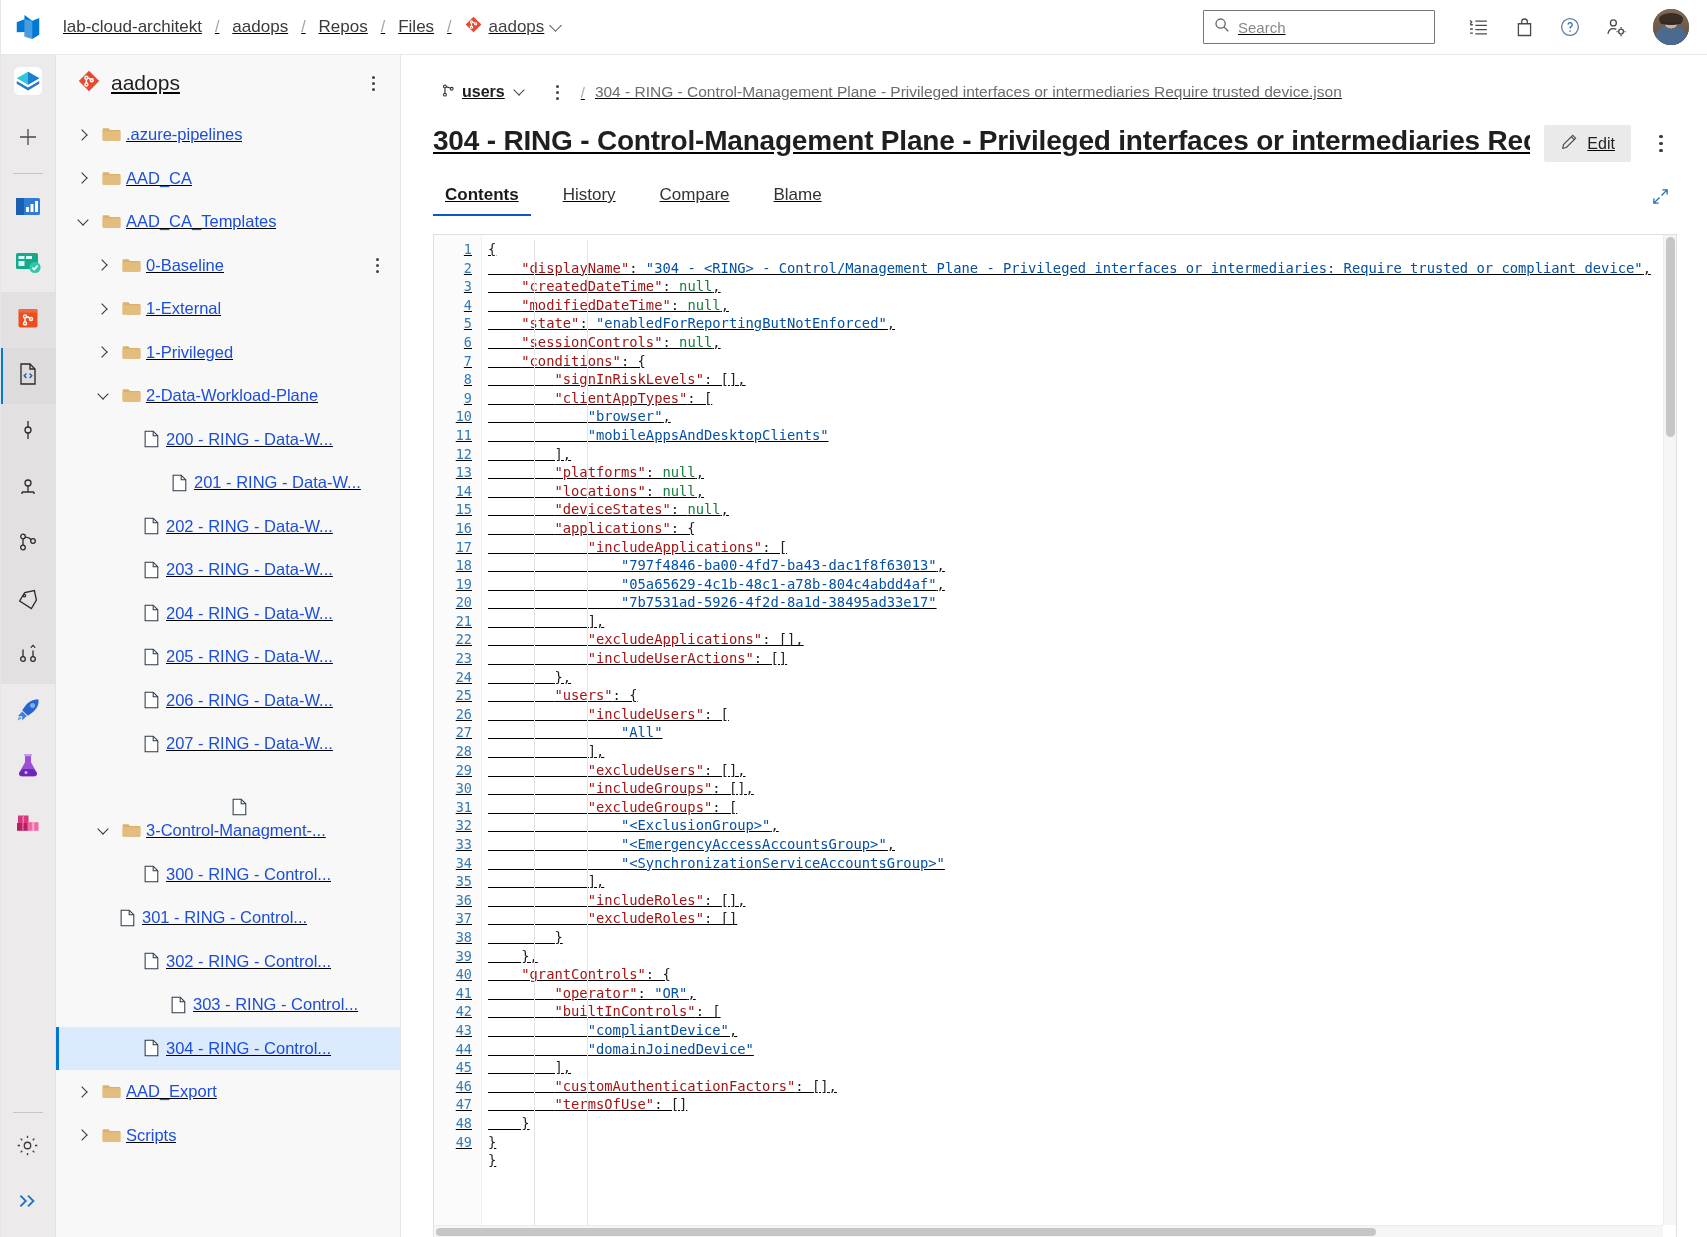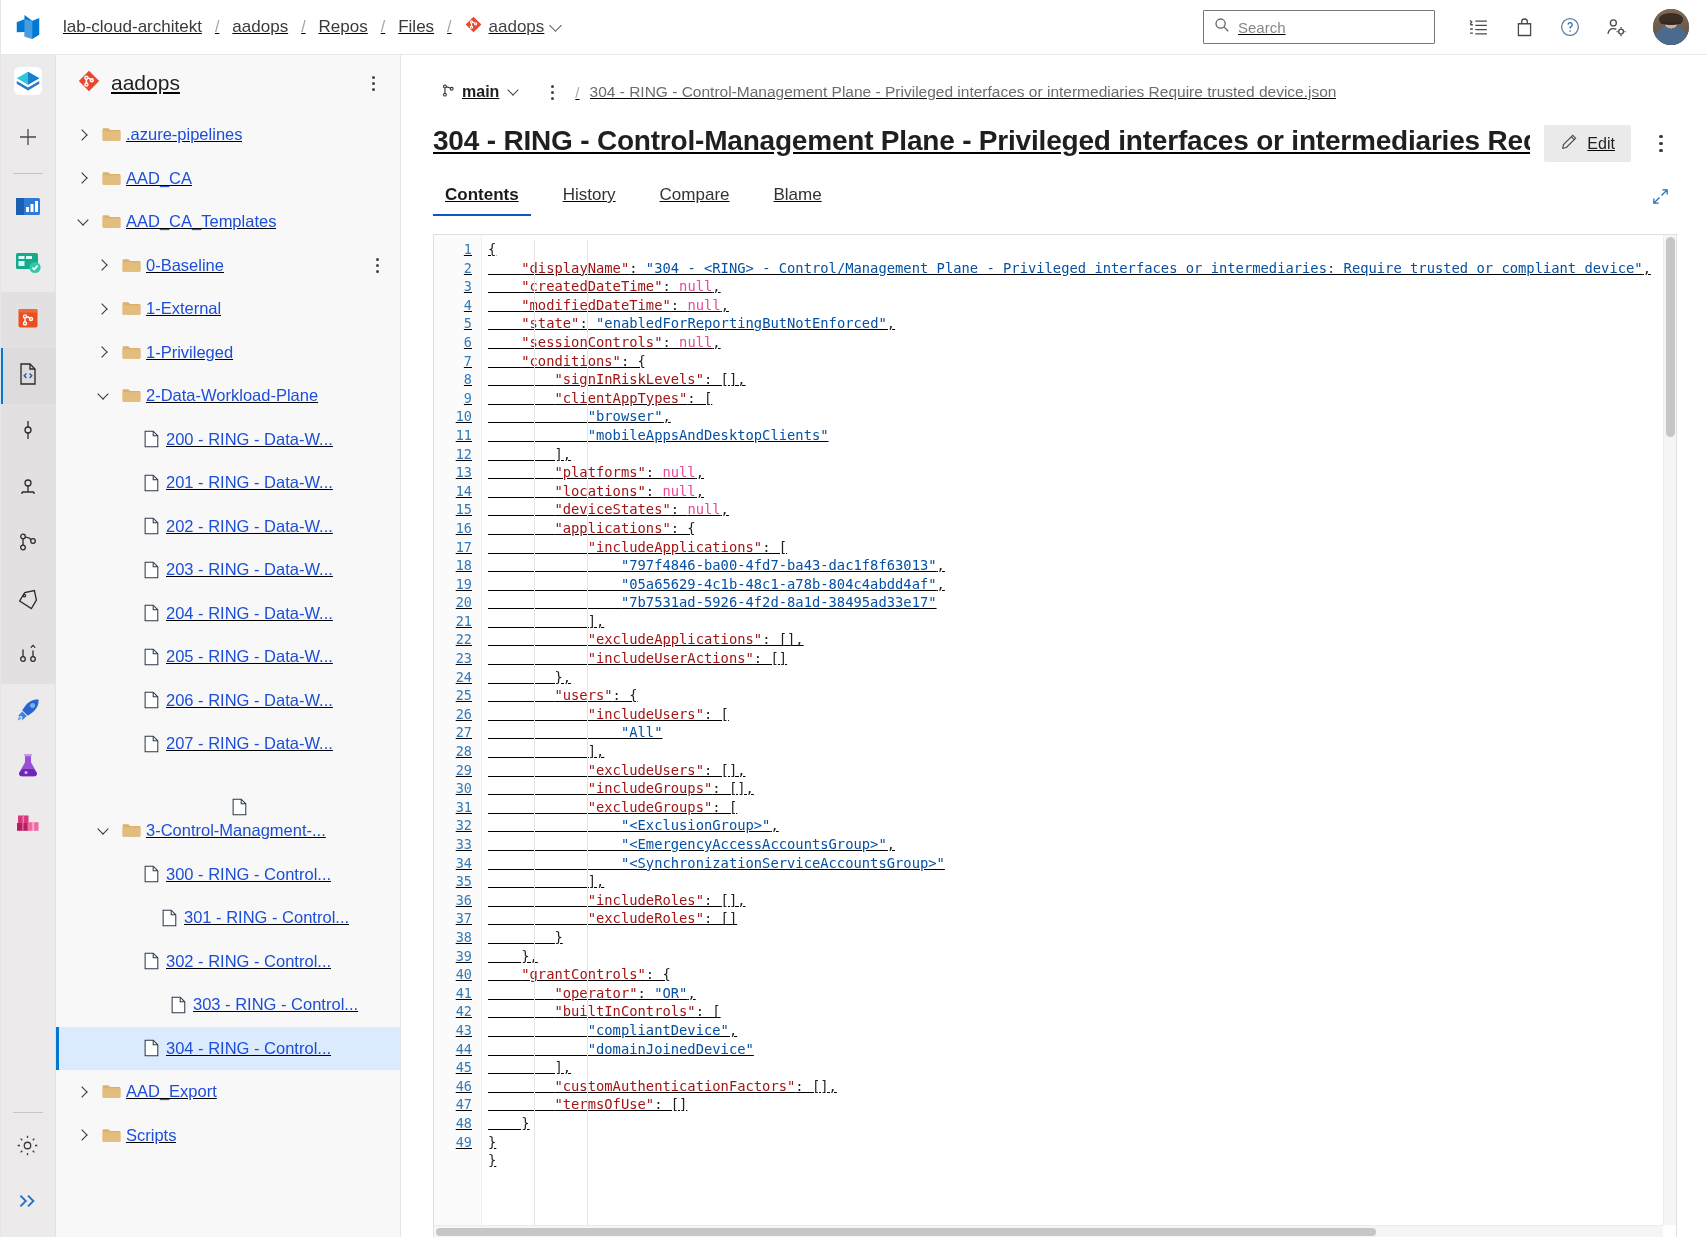--- a/index.html
+++ b/index.html
@@ -134,21 +134,21 @@
   .code-scroll { flex: 1 1 auto; display: flex; overflow: hidden; position: relative; }
   .gutter { flex: 0 0 48px; background: #fbfbfb; border-right: 1px solid #f0f0f0;
     padding-top: 5px; text-align: right; user-select: none; }
   .gutter div { font-family: "DejaVu Sans Mono", monospace; font-size: 13.5px;
     line-height: 18.6px; color: #337ab7; padding-right: 9px; }
   .codelines { flex: 1 1 auto; padding-top: 5px; overflow: hidden; position: relative; }
   .codelines pre { font-family: "DejaVu Sans Mono", monospace; font-size: 13.8px;
     line-height: 18.6px; white-space: pre; color: #1f1f1f; padding-left: 6px; }
   .k { color: #a31515; }          
   .s { color: #0451a5; }          
-  .n { color: #ec4899; }          
+  .n { color: #15803d; }          
   .p { color: #1f1f1f; }          
   .vguide { position: absolute; top: 5px; bottom: 0; width: 1px; background: #e4e4e4; }
 
   
   .vscroll { position: absolute; right: 0; top: 0; bottom: 12px; width: 13px;
     background: #f5f5f5; border-left: 1px solid #ececec; cursor: pointer; }
   .vscroll .thumb { position: absolute; top: 2px; left: 2px; width: 9px; height: 200px;
     background: #c6c6c6; border-radius: 5px; }
   .hscroll { position: absolute; left: 0; right: 13px; bottom: 0; height: 12px;
     background: #f5f5f5; border-top: 1px solid #ececec; cursor: pointer; }
@@ -534,123 +534,123 @@
           <div class="node" style="padding-left: 54px;">
             <span class="twisty"></span>
             <span class="ico">
               <svg width="15" height="18" viewBox="0 0 16 19" fill="none" stroke="#2b3a4a" stroke-width="1.1">
                 <path d="M1.2 1.2h8.6l4.9 4.9v11.7H1.2z" fill="#fff"></path>
                 <path d="M9.8 1.2v4.9h4.9"></path>
               </svg>
             </span>
             <span class="lbl">200 - RING - Data-W...</span>
           </div>
+          <div class="node" style="padding-left: 54px; margin-left: 28px;">
+            <span class="twisty"></span>
+            <span class="ico">
+              <svg width="15" height="18" viewBox="0 0 16 19" fill="none" stroke="#2b3a4a" stroke-width="1.1">
+                <path d="M1.2 1.2h8.6l4.9 4.9v11.7H1.2z" fill="#fff"></path>
+                <path d="M9.8 1.2v4.9h4.9"></path>
+              </svg>
+            </span>
+            <span class="lbl">201 - RING - Data-W...</span>
+          </div>
           <div class="node" style="padding-left: 54px;">
             <span class="twisty"></span>
             <span class="ico">
               <svg width="15" height="18" viewBox="0 0 16 19" fill="none" stroke="#2b3a4a" stroke-width="1.1">
                 <path d="M1.2 1.2h8.6l4.9 4.9v11.7H1.2z" fill="#fff"></path>
                 <path d="M9.8 1.2v4.9h4.9"></path>
               </svg>
             </span>
-            <span class="lbl">201 - RING - Data-W...</span>
+            <span class="lbl">202 - RING - Data-W...</span>
           </div>
           <div class="node" style="padding-left: 54px;">
             <span class="twisty"></span>
             <span class="ico">
               <svg width="15" height="18" viewBox="0 0 16 19" fill="none" stroke="#2b3a4a" stroke-width="1.1">
                 <path d="M1.2 1.2h8.6l4.9 4.9v11.7H1.2z" fill="#fff"></path>
                 <path d="M9.8 1.2v4.9h4.9"></path>
               </svg>
             </span>
-            <span class="lbl">202 - RING - Data-W...</span>
+            <span class="lbl">203 - RING - Data-W...</span>
           </div>
           <div class="node" style="padding-left: 54px;">
             <span class="twisty"></span>
             <span class="ico">
               <svg width="15" height="18" viewBox="0 0 16 19" fill="none" stroke="#2b3a4a" stroke-width="1.1">
                 <path d="M1.2 1.2h8.6l4.9 4.9v11.7H1.2z" fill="#fff"></path>
                 <path d="M9.8 1.2v4.9h4.9"></path>
               </svg>
             </span>
-            <span class="lbl">203 - RING - Data-W...</span>
+            <span class="lbl">204 - RING - Data-W...</span>
           </div>
           <div class="node" style="padding-left: 54px;">
             <span class="twisty"></span>
             <span class="ico">
               <svg width="15" height="18" viewBox="0 0 16 19" fill="none" stroke="#2b3a4a" stroke-width="1.1">
                 <path d="M1.2 1.2h8.6l4.9 4.9v11.7H1.2z" fill="#fff"></path>
                 <path d="M9.8 1.2v4.9h4.9"></path>
               </svg>
             </span>
-            <span class="lbl">204 - RING - Data-W...</span>
+            <span class="lbl">205 - RING - Data-W...</span>
           </div>
           <div class="node" style="padding-left: 54px;">
             <span class="twisty"></span>
             <span class="ico">
               <svg width="15" height="18" viewBox="0 0 16 19" fill="none" stroke="#2b3a4a" stroke-width="1.1">
                 <path d="M1.2 1.2h8.6l4.9 4.9v11.7H1.2z" fill="#fff"></path>
                 <path d="M9.8 1.2v4.9h4.9"></path>
               </svg>
             </span>
-            <span class="lbl">205 - RING - Data-W...</span>
+            <span class="lbl">206 - RING - Data-W...</span>
           </div>
           <div class="node" style="padding-left: 54px;">
             <span class="twisty"></span>
             <span class="ico">
               <svg width="15" height="18" viewBox="0 0 16 19" fill="none" stroke="#2b3a4a" stroke-width="1.1">
                 <path d="M1.2 1.2h8.6l4.9 4.9v11.7H1.2z" fill="#fff"></path>
                 <path d="M9.8 1.2v4.9h4.9"></path>
               </svg>
             </span>
-            <span class="lbl">206 - RING - Data-W...</span>
+            <span class="lbl">207 - RING - Data-W...</span>
+          </div>
+          <div class="node" style="padding-left: 32px; flex-direction: column;">
+            <span class="twisty"></span>
+            <span class="ico">
+              <svg width="15" height="18" viewBox="0 0 16 19" fill="none" stroke="#2b3a4a" stroke-width="1.1">
+                <path d="M1.2 1.2h8.6l4.9 4.9v11.7H1.2z" fill="#fff"></path>
+                <path d="M9.8 1.2v4.9h4.9"></path>
+              </svg>
+            </span>
+            <span class="lbl">208 - RING - Data-W...</span>
+          </div>
+          <div class="node" style="padding-left: 34px;">
+            <span class="twisty">
+              <i class="tw open"></i>
+            </span>
+            <span class="ico">
+              <svg class="folder-svg" width="19" height="15" viewBox="0 0 20 16">
+                <path d="M0.5 2.4a1 1 0 011-1h5.2l1.8 1.9h10a1 1 0 011 1v9.3a1 1 0 01-1 1H1.5a1 1 0 01-1-1z" fill="#dbb06b"></path>
+                <path d="M0.5 4.6h19v8.9a1 1 0 01-1 1H1.5a1 1 0 01-1-1z" fill="#e3bd7e"></path>
+              </svg>
+            </span>
+            <span class="lbl">3-Control-Managment-...</span>
           </div>
           <div class="node" style="padding-left: 54px;">
             <span class="twisty"></span>
             <span class="ico">
               <svg width="15" height="18" viewBox="0 0 16 19" fill="none" stroke="#2b3a4a" stroke-width="1.1">
                 <path d="M1.2 1.2h8.6l4.9 4.9v11.7H1.2z" fill="#fff"></path>
                 <path d="M9.8 1.2v4.9h4.9"></path>
               </svg>
             </span>
-            <span class="lbl">207 - RING - Data-W...</span>
-          </div>
-          <div class="node" style="padding-left: 32px; flex-direction: column;">
-            <span class="twisty"></span>
-            <span class="ico">
-              <svg width="15" height="18" viewBox="0 0 16 19" fill="none" stroke="#2b3a4a" stroke-width="1.1">
-                <path d="M1.2 1.2h8.6l4.9 4.9v11.7H1.2z" fill="#fff"></path>
-                <path d="M9.8 1.2v4.9h4.9"></path>
-              </svg>
-            </span>
-            <span class="lbl">208 - RING - Data-W...</span>
-          </div>
-          <div class="node" style="padding-left: 34px;">
-            <span class="twisty">
-              <i class="tw open"></i>
-            </span>
-            <span class="ico">
-              <svg class="folder-svg" width="19" height="15" viewBox="0 0 20 16">
-                <path d="M0.5 2.4a1 1 0 011-1h5.2l1.8 1.9h10a1 1 0 011 1v9.3a1 1 0 01-1 1H1.5a1 1 0 01-1-1z" fill="#dbb06b"></path>
-                <path d="M0.5 4.6h19v8.9a1 1 0 01-1 1H1.5a1 1 0 01-1-1z" fill="#e3bd7e"></path>
-              </svg>
-            </span>
-            <span class="lbl">3-Control-Managment-...</span>
-          </div>
-          <div class="node" style="padding-left: 54px;">
-            <span class="twisty"></span>
-            <span class="ico">
-              <svg width="15" height="18" viewBox="0 0 16 19" fill="none" stroke="#2b3a4a" stroke-width="1.1">
-                <path d="M1.2 1.2h8.6l4.9 4.9v11.7H1.2z" fill="#fff"></path>
-                <path d="M9.8 1.2v4.9h4.9"></path>
-              </svg>
-            </span>
             <span class="lbl">300 - RING - Control...</span>
           </div>
-          <div class="node" style="padding-left: 72px;">
+          <div class="node" style="padding-left: 30px;">
             <span class="twisty"></span>
             <span class="ico">
               <svg width="15" height="18" viewBox="0 0 16 19" fill="none" stroke="#2b3a4a" stroke-width="1.1">
                 <path d="M1.2 1.2h8.6l4.9 4.9v11.7H1.2z" fill="#fff"></path>
                 <path d="M9.8 1.2v4.9h4.9"></path>
               </svg>
             </span>
             <span class="lbl">301 - RING - Control...</span>
           </div>
           <div class="node" style="padding-left: 54px;">
@@ -717,21 +717,21 @@
         <div class="branchrow">
           <span class="branch-pill">
             <span>
               <svg width="15" height="15" viewBox="0 0 16 16" fill="none" stroke="#2b2b2b" stroke-width="1.15">
                 <circle cx="4.2" cy="3.6" r="1.5"></circle>
                   <circle cx="4.2" cy="12.4" r="1.5"></circle>
                   <circle cx="11.4" cy="6.2" r="1.5"></circle>
                 <path d="M4.2 5.1v5.8M5.7 4.1c3 .3 3.8 1.1 4 1.6"></path>
               </svg>
             </span>
-            <span class="branch-name">main</span>
+            <span class="branch-name">users</span>
             <i class="chev-sm"></i>
           </span>
           <span class="more-dots" style="margin-left:14px">
             <span></span>
               <span></span>
               <span></span>
           </span>
           <span class="bc-sep">/</span>
           <span class="bc-path">304 - RING - Control-Management Plane - Privileged interfaces or intermediaries Require trusted device.json</span>
         </div>

